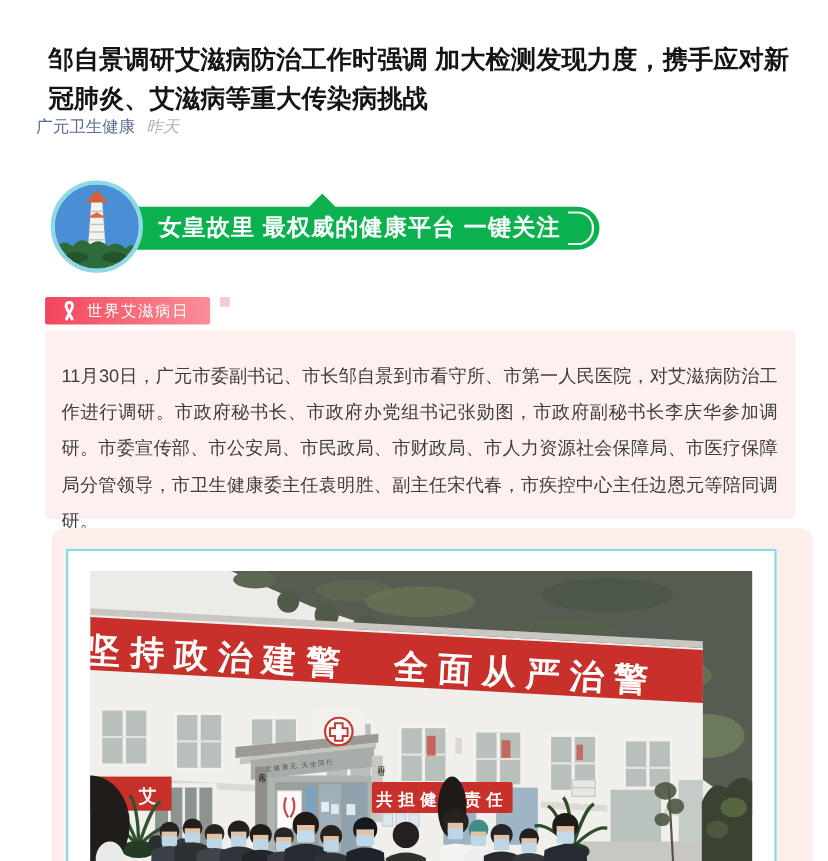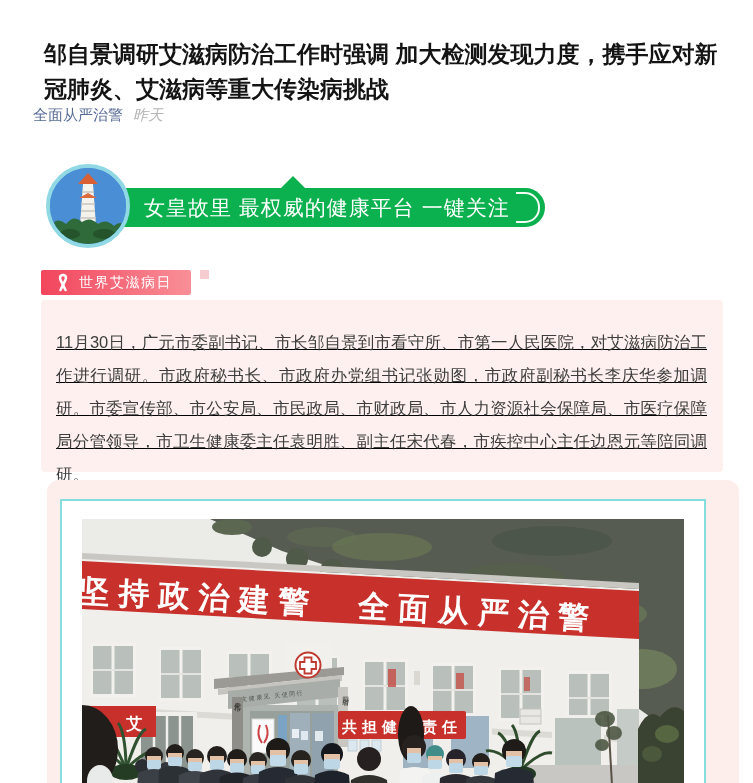--- a/index.html
+++ b/index.html
@@ -9,61 +9,61 @@
 
   .title{position:absolute;left:44px;top:22px;width:696px;
          font-size:23px;line-height:35px;font-weight:700;color:#141414;}
   .byline{position:absolute;left:33px;top:106px;font-size:15px;}
   .account{color:#576b95;}
   .pubdate{color:#b4b4b4;margin-left:10px;font-style:italic;}
 
   .follow-wrap{position:absolute;left:0;top:160px;width:753px;height:96px;}
   .green-bar{position:absolute;left:104px;top:28px;width:441px;height:39px;
              background:#0cb14f;border-radius:4px 20px 20px 4px;
-             color:#fff;font-size:21px;font-weight:400;letter-spacing:1px;
+             color:#fff;font-size:21px;font-weight:700;letter-spacing:1px;
              line-height:39px;padding-left:40px;box-sizing:border-box;white-space:nowrap;}
   .green-tri{position:absolute;left:280px;top:16px;width:0;height:0;
              border-left:13px solid transparent;border-right:13px solid transparent;
              border-bottom:13px solid #0cb14f;}
   .bar-arc{position:absolute;right:5px;top:4px;width:22px;height:27px;
            border:2px solid rgba(255,255,255,.95);border-left:0;
            border-radius:0 15px 15px 0;}
   .logo{position:absolute;left:46px;top:4px;width:76px;height:76px;
         border:4px solid #8fd8e4;border-radius:50%;overflow:hidden;background:#4a8fd6;}
 
   .badge{position:absolute;left:41px;top:270px;width:150px;height:25px;
          background:linear-gradient(90deg,#f2455c,#f98f98);
          border-radius:2px;display:flex;align-items:center;gap:9px;
          padding-left:15px;box-sizing:border-box;}
   .badge-label{color:#fff;font-size:14px;font-weight:400;letter-spacing:1.5px;}
   .deco-square{position:absolute;left:200px;top:270px;width:9px;height:9px;background:#f7ccd1;}
 
   .intro-box{position:absolute;left:41px;top:300px;width:682px;height:172px;
-             background:#fdf0ee;border-radius:4px;text-decoration:underline;}
+             background:#fdf0ee;border-radius:4px;}
   .intro-box p{margin:0;padding:26px 16px 0 15px;font-size:16.5px;line-height:33px;
                color:#3d3d3d;text-align:justify;}
 
   .photo-card{position:absolute;left:47px;top:480px;width:692px;height:330px;
               background:#fdedeb;border-radius:12px;}
   .photo-frame{position:absolute;left:13px;top:19px;width:602px;height:292px;
                border:2px solid #84dede;background:#fff;padding:18px 20px;}
   .v-sign{position:absolute;writing-mode:vertical-rl;letter-spacing:1px;white-space:nowrap;}
   .v-left{left:170px;top:196px;font-size:7px;color:#2f2d29;}
   .v-right{left:278px;top:190px;font-size:7px;color:#44423d;}
   svg text{font-family:"Liberation Sans","DejaVu Sans",sans-serif;}
 </style>
 </head>
 <body>
 
 <div class="page">
 
   <h1 class="title">邹自景调研艾滋病防治工作时强调 加大检测发现力度，携手应对新冠肺炎、艾滋病等重大传染病挑战</h1>
 
   <div class="byline">
-    <span class="account">全面从严治警</span><span class="pubdate">昨天</span>
+    <span class="account">广元卫生健康</span><span class="pubdate">昨天</span>
   </div>
 
   <div class="follow-wrap">
     <div class="green-tri"></div>
     <div class="green-bar">
       <span>女皇故里  最权威的健康平台  一键关注</span>
       <div class="bar-arc"></div>
     </div>
     <div class="logo">
       <svg width="76" height="76" viewBox="0 0 76 76">

